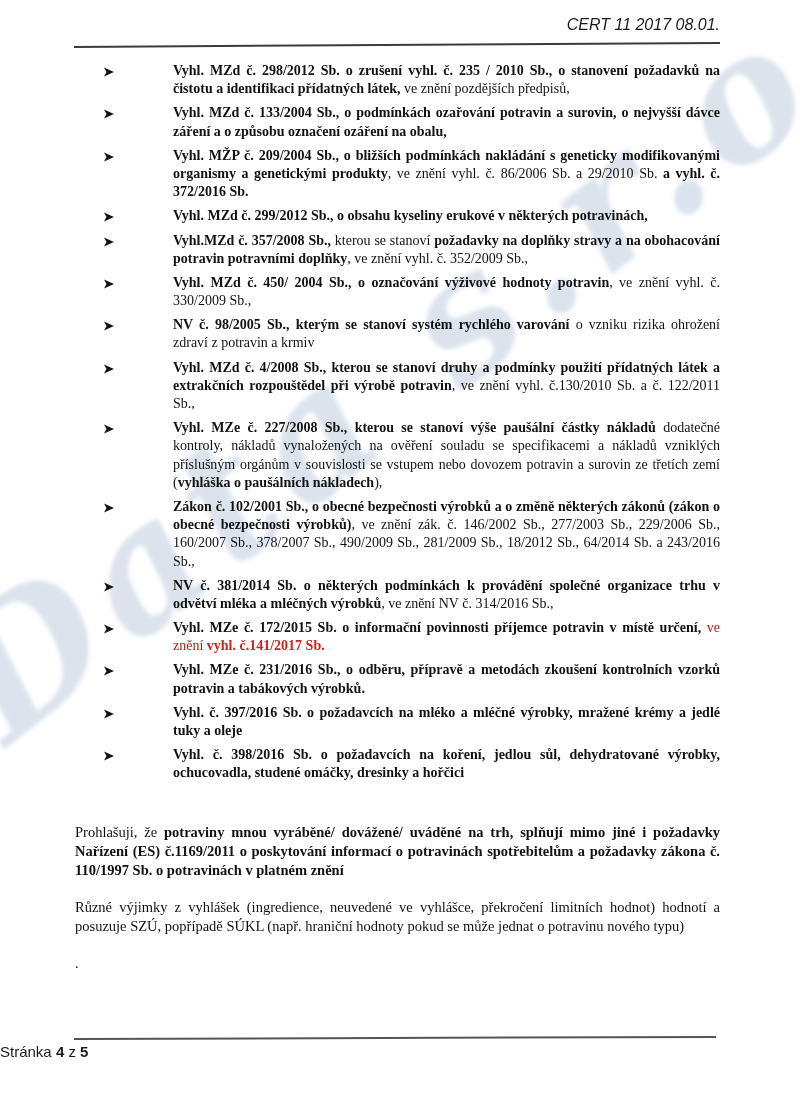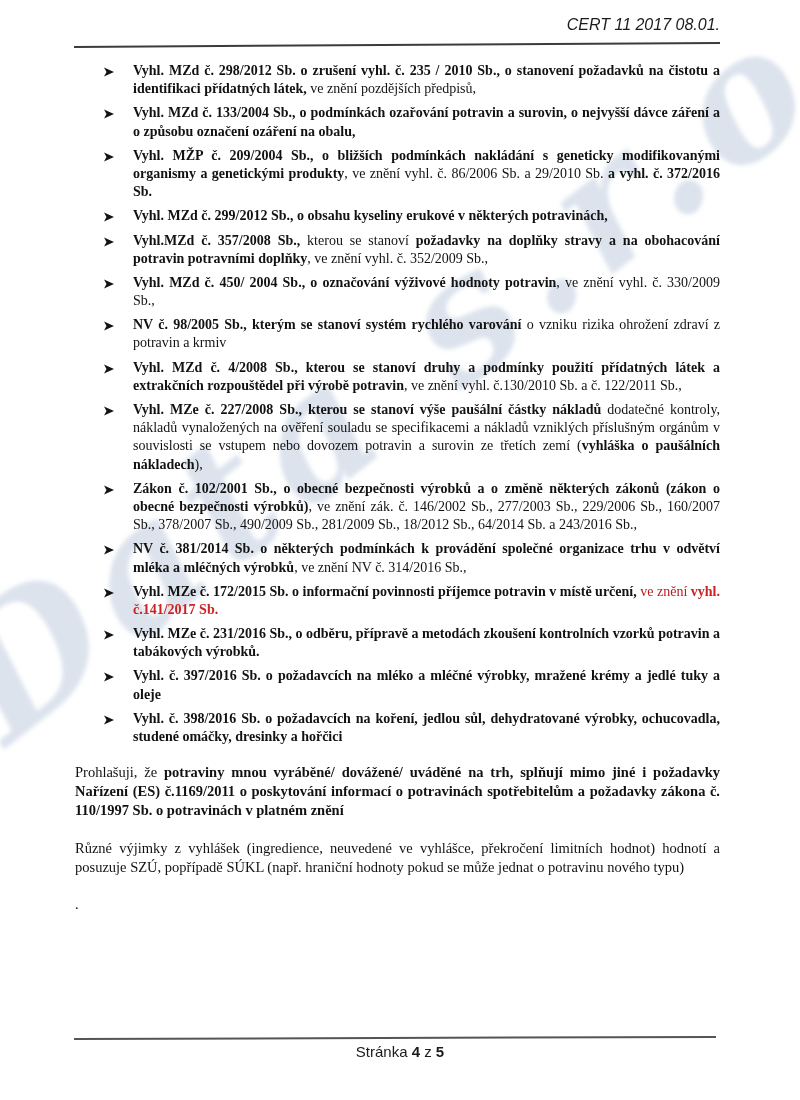--- a/index.html
+++ b/index.html
@@ -45,59 +45,60 @@
     z-index:2;
   }
   
   .content{
     position:absolute;left:75px;top:62px;width:645px;
     z-index:1;
   }
   .list-item{
     display:flex;
     margin-bottom:6px;
+    gap:40px;
   }
   .bullet{
     width:58px;
     flex:0 0 58px;
     padding-left:28px;
     box-sizing:border-box;
     padding-top:4px;
   }
   .item-text{
     flex:1;
     font-size:14px;
     line-height:1.3;
     text-align:justify;
   }
   .s-b{font-weight:bold;}
   .s-r{font-weight:normal;}
   .s-rr{color:#b91c1c;font-weight:normal;}
   .s-rb{color:#cc2222;font-weight:bold;}
-  .paragraphs{margin-top:17px;}
+  .paragraphs{margin-top:40px;}
   .para{
     font-size:14.5px;
     line-height:1.32;
     text-align:justify;
     margin:0 0 18px 0;
   }
   .trailing-dot{
     font-size:14.5px;
     line-height:1.3;
   }
   
   .footer-rule{
     position:absolute;top:1037px;left:74px;width:642px;height:1.5px;
     background:#555;
     transform:rotate(-0.2deg);
     z-index:2;
   }
   .footer-text{
     position:absolute;top:1043px;left:0;width:800px;
-    text-align:center;
+    text-align:left;
     font-family:"Liberation Sans", sans-serif;
     font-size:15px;
     color:#1b1b1b;
     z-index:2;
   }
   .footer-text .bold{font-weight:bold;}
   .arrow-svg{display:block;}
 </style>
 </head>
 <body>

